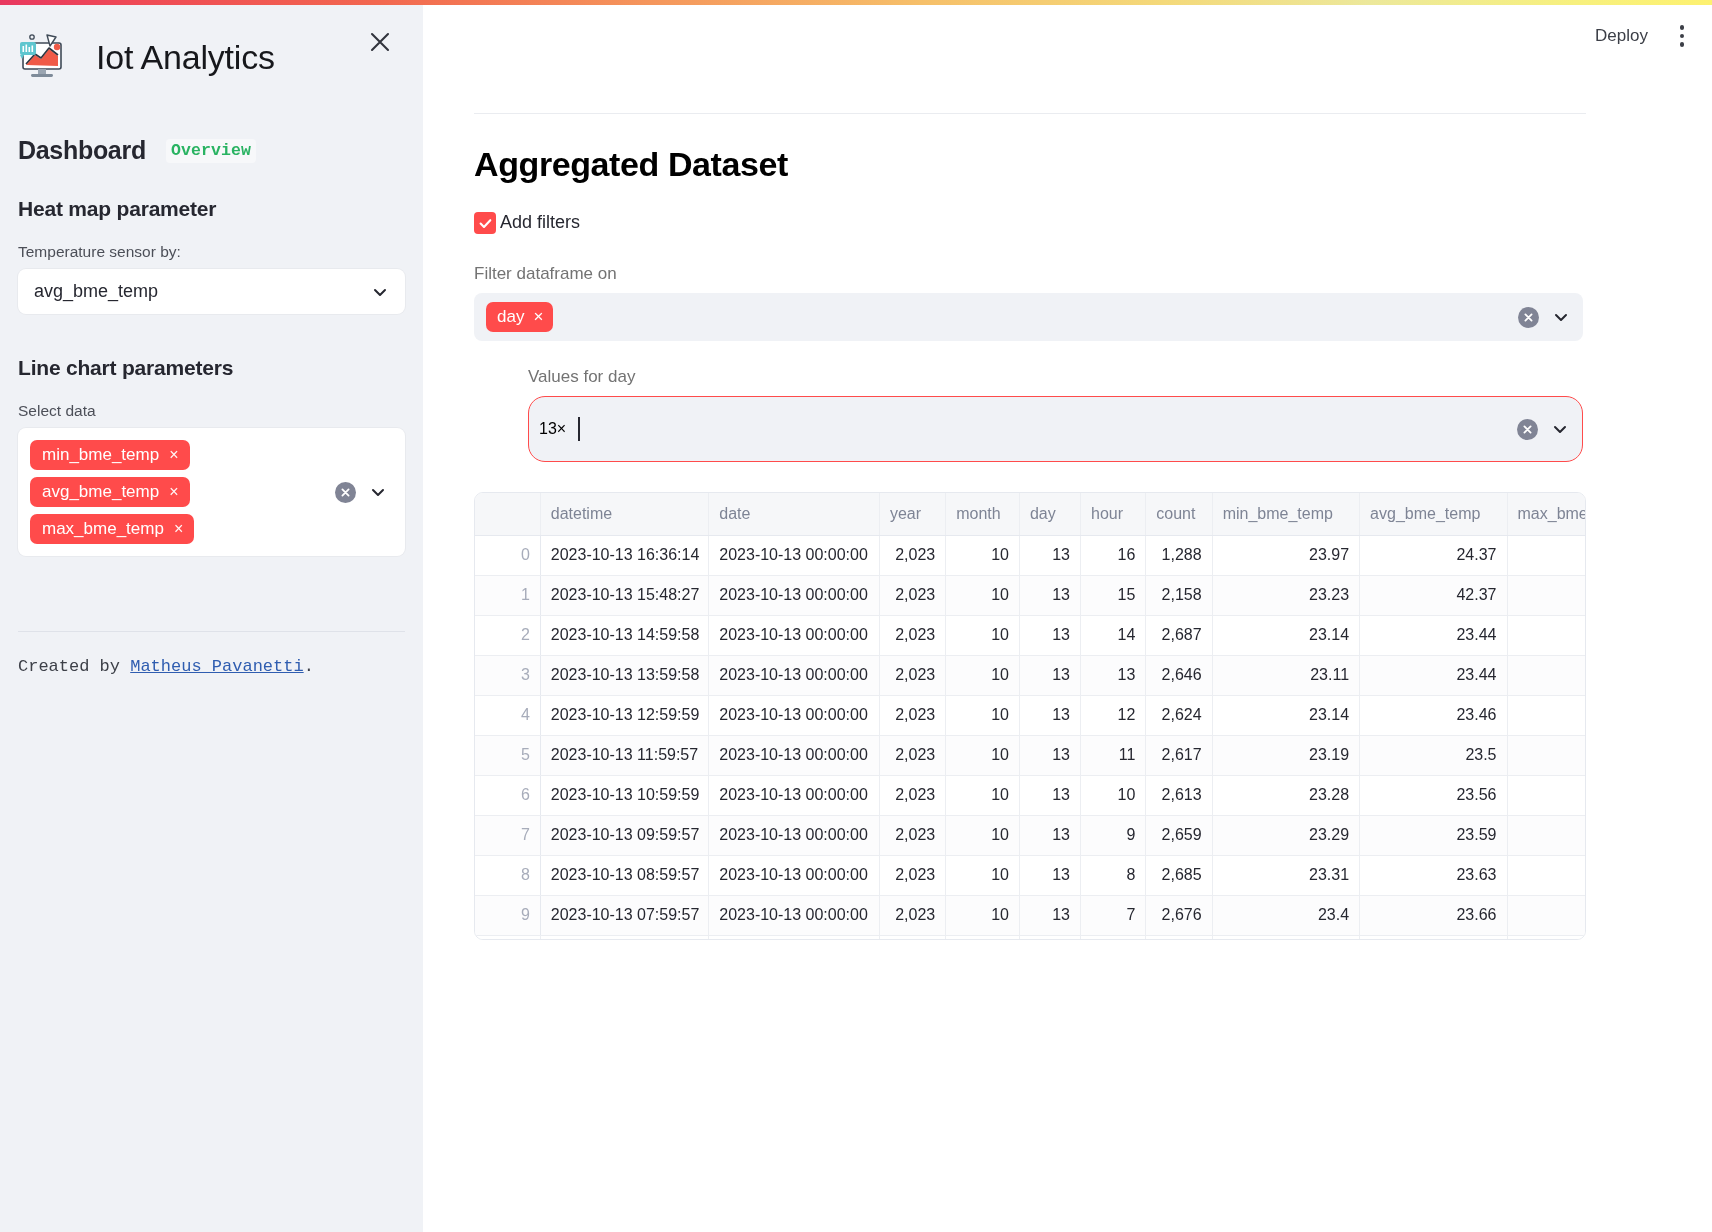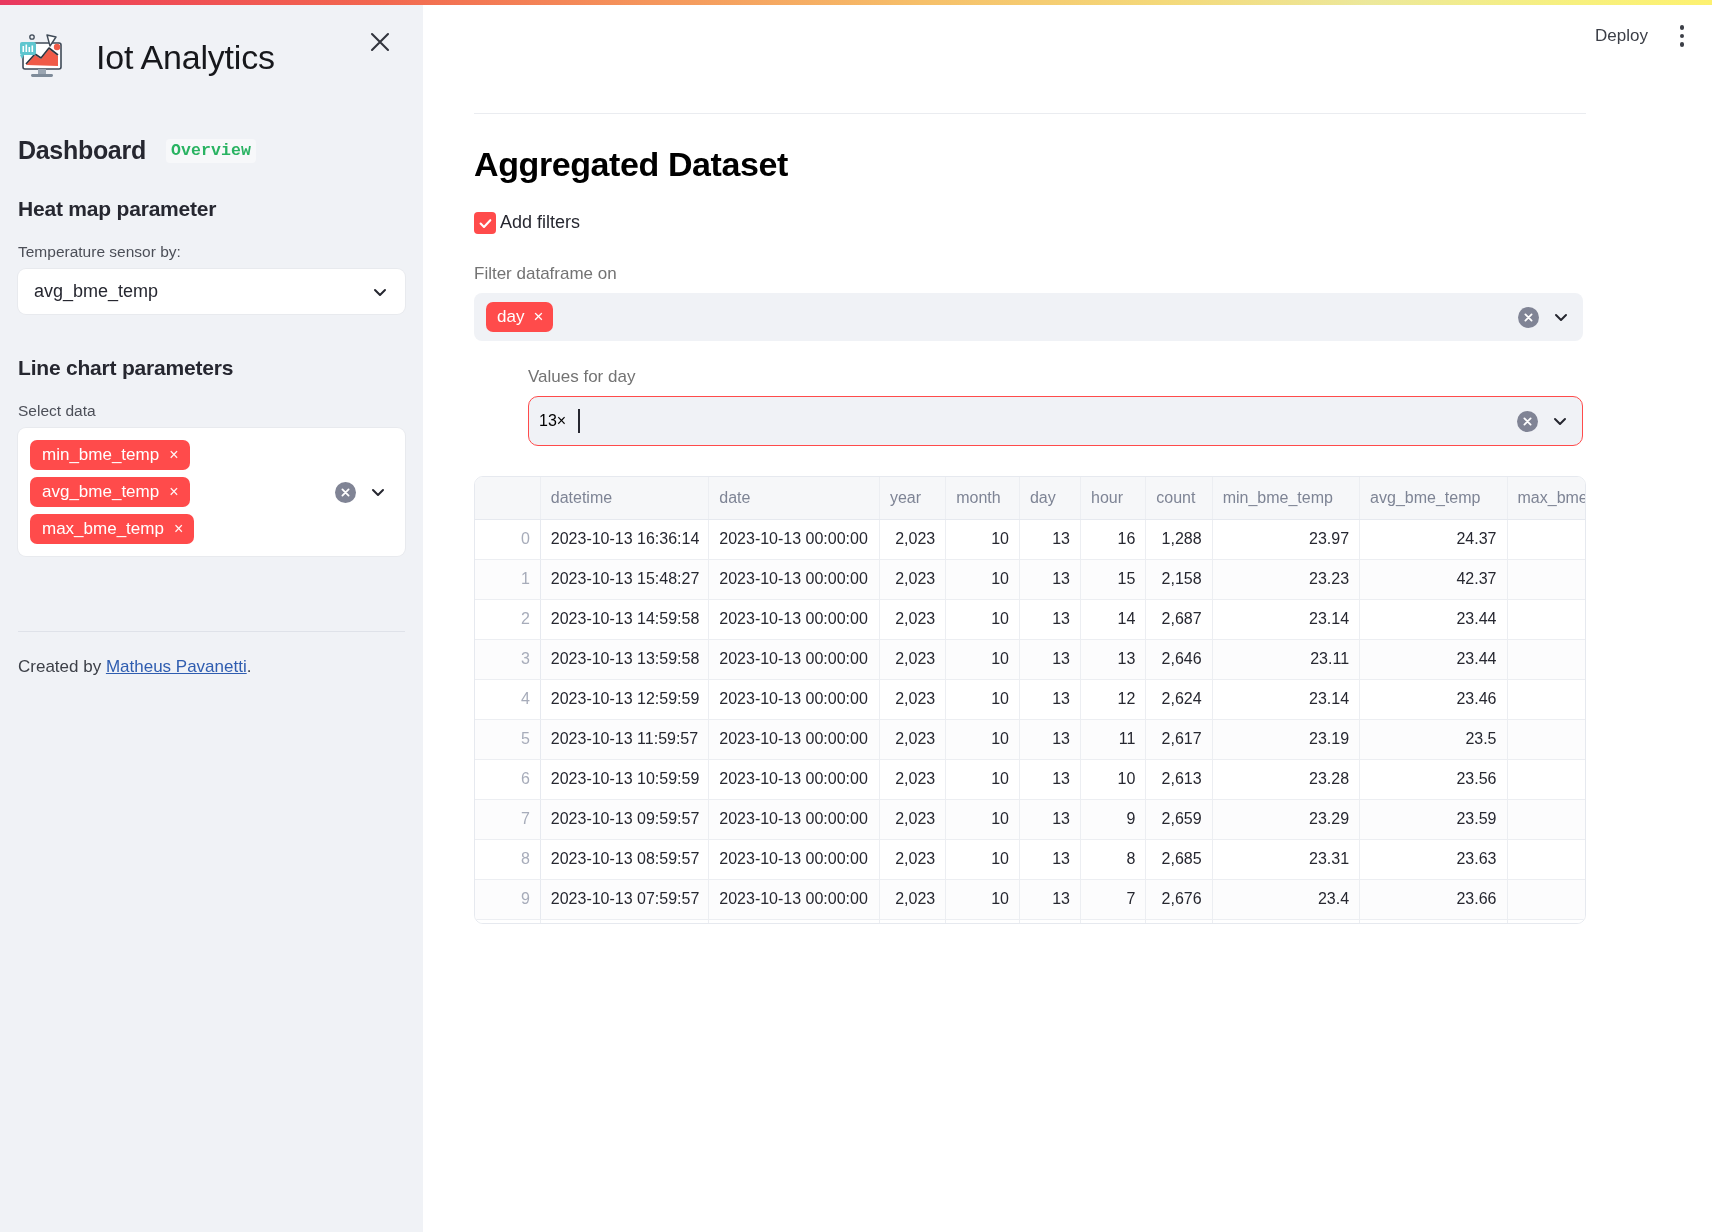--- a/index.html
+++ b/index.html
@@ -192,20 +192,21 @@
 
   .sb-divider {
     height: 1px;
     background: #dfe2e9;
     margin-top: 75px;
   }
   .created-by {
     font-size: 17px;
     color: #3d4048;
     margin-top: 25px;
+    font-family: Liberation Mono, monospace;
   }
   .created-by a {
     color: #2f5db0;
     text-decoration: underline;
   }
 
   
   .main {
     position: absolute;
     top: 5px; left: 423px;
@@ -320,24 +321,24 @@
     display: flex; align-items: center; gap: 11px;
     flex: 0 0 auto;
   }
 
   .values-block {
     margin-top: 26px;
     padding-left: 54px;
   }
   .values-box {
     width: 1055px;
-    height: 50px;
+    height: 66px;
     background: #f0f2f6;
     border: 1.5px solid #ff4b4b;
-    border-radius: 10px;
+    border-radius: 17px;
     display: flex;
     align-items: center;
     padding: 0 11px 0 10px;
   }
   .caret {
     width: 1.6px;
     height: 24px;
     background: #262730;
     margin-left: 12px;
     flex: 0 0 auto;

